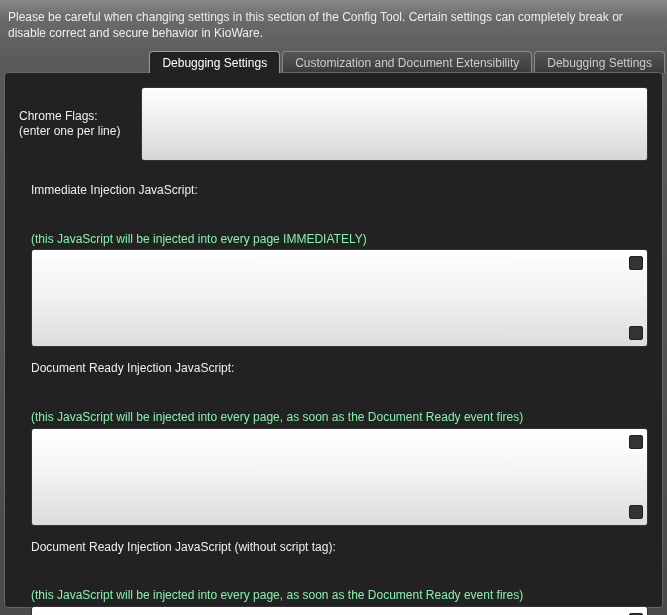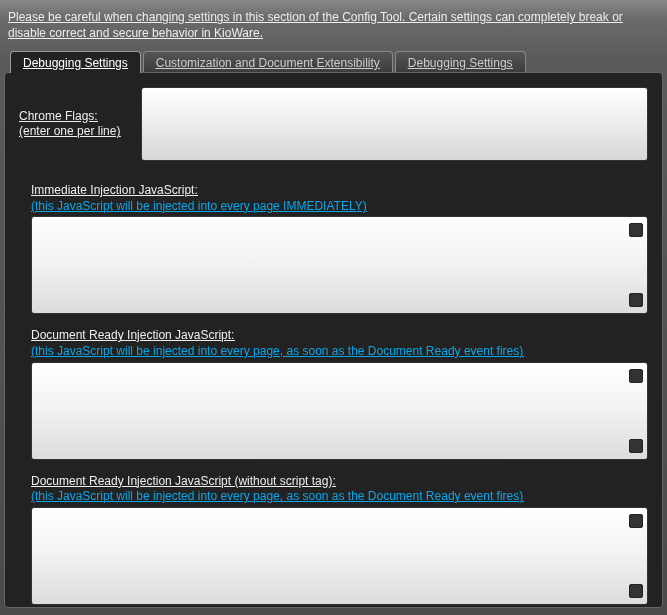--- a/index.html
+++ b/index.html
@@ -1,39 +1,39 @@
 <!DOCTYPE html>
 <html><head>
   <meta charset="utf-8">
   <style>
     * {
       box-sizing: border-box;
       margin: 0;
       padding: 0;
-      text-decoration: underline;
     }
     body {
       width: 667px;
       height: 615px;
       background: linear-gradient(to bottom, #888888 0%, #6a6a6a 3%, #5a5a5a 10%, #4a4a4a 100%);
       font-family: "Segoe UI", Tahoma, Arial, sans-serif;
       font-size: 12px;
       color: #ffffff;
       overflow: hidden;
     }
     .warning {
       padding: 10px 8px 10px 8px;
       color: #eeeeee;
       line-height: 1.3;
     }
     .tabs {
       display: flex;
       padding-left: 10px;
       gap: 0;
       position: relative;
+      justify-content: flex-end;
     }
     .tab {
       padding: 4px 12px 3px 12px;
       border: 1px solid #888;
       border-bottom: none;
       border-top-left-radius: 4px;
       border-top-right-radius: 4px;
       margin-right: 2px;
       cursor: pointer;
       position: relative;
@@ -88,23 +88,24 @@
     }
     .section {
       margin-bottom: 14px;
       padding-left: 12px;
     }
     .section-title {
       color: #eeeeee;
       line-height: 1.3;
     }
     .section-sub {
-      color: #0ea5e9;
+      color: #86efac;
       margin-bottom: 2px;
       line-height: 1.3;
+      margin-top: 33px;
     }
     .editor-wrap {
       position: relative;
       height: 98px;
       background: linear-gradient(to bottom, #ffffff 0%, #f3f3f3 45%, #dcdcdc 100%);
       border: 1px solid #333;
       border-radius: 3px;
     }
     .editor {
       width: calc(100% - 22px);

